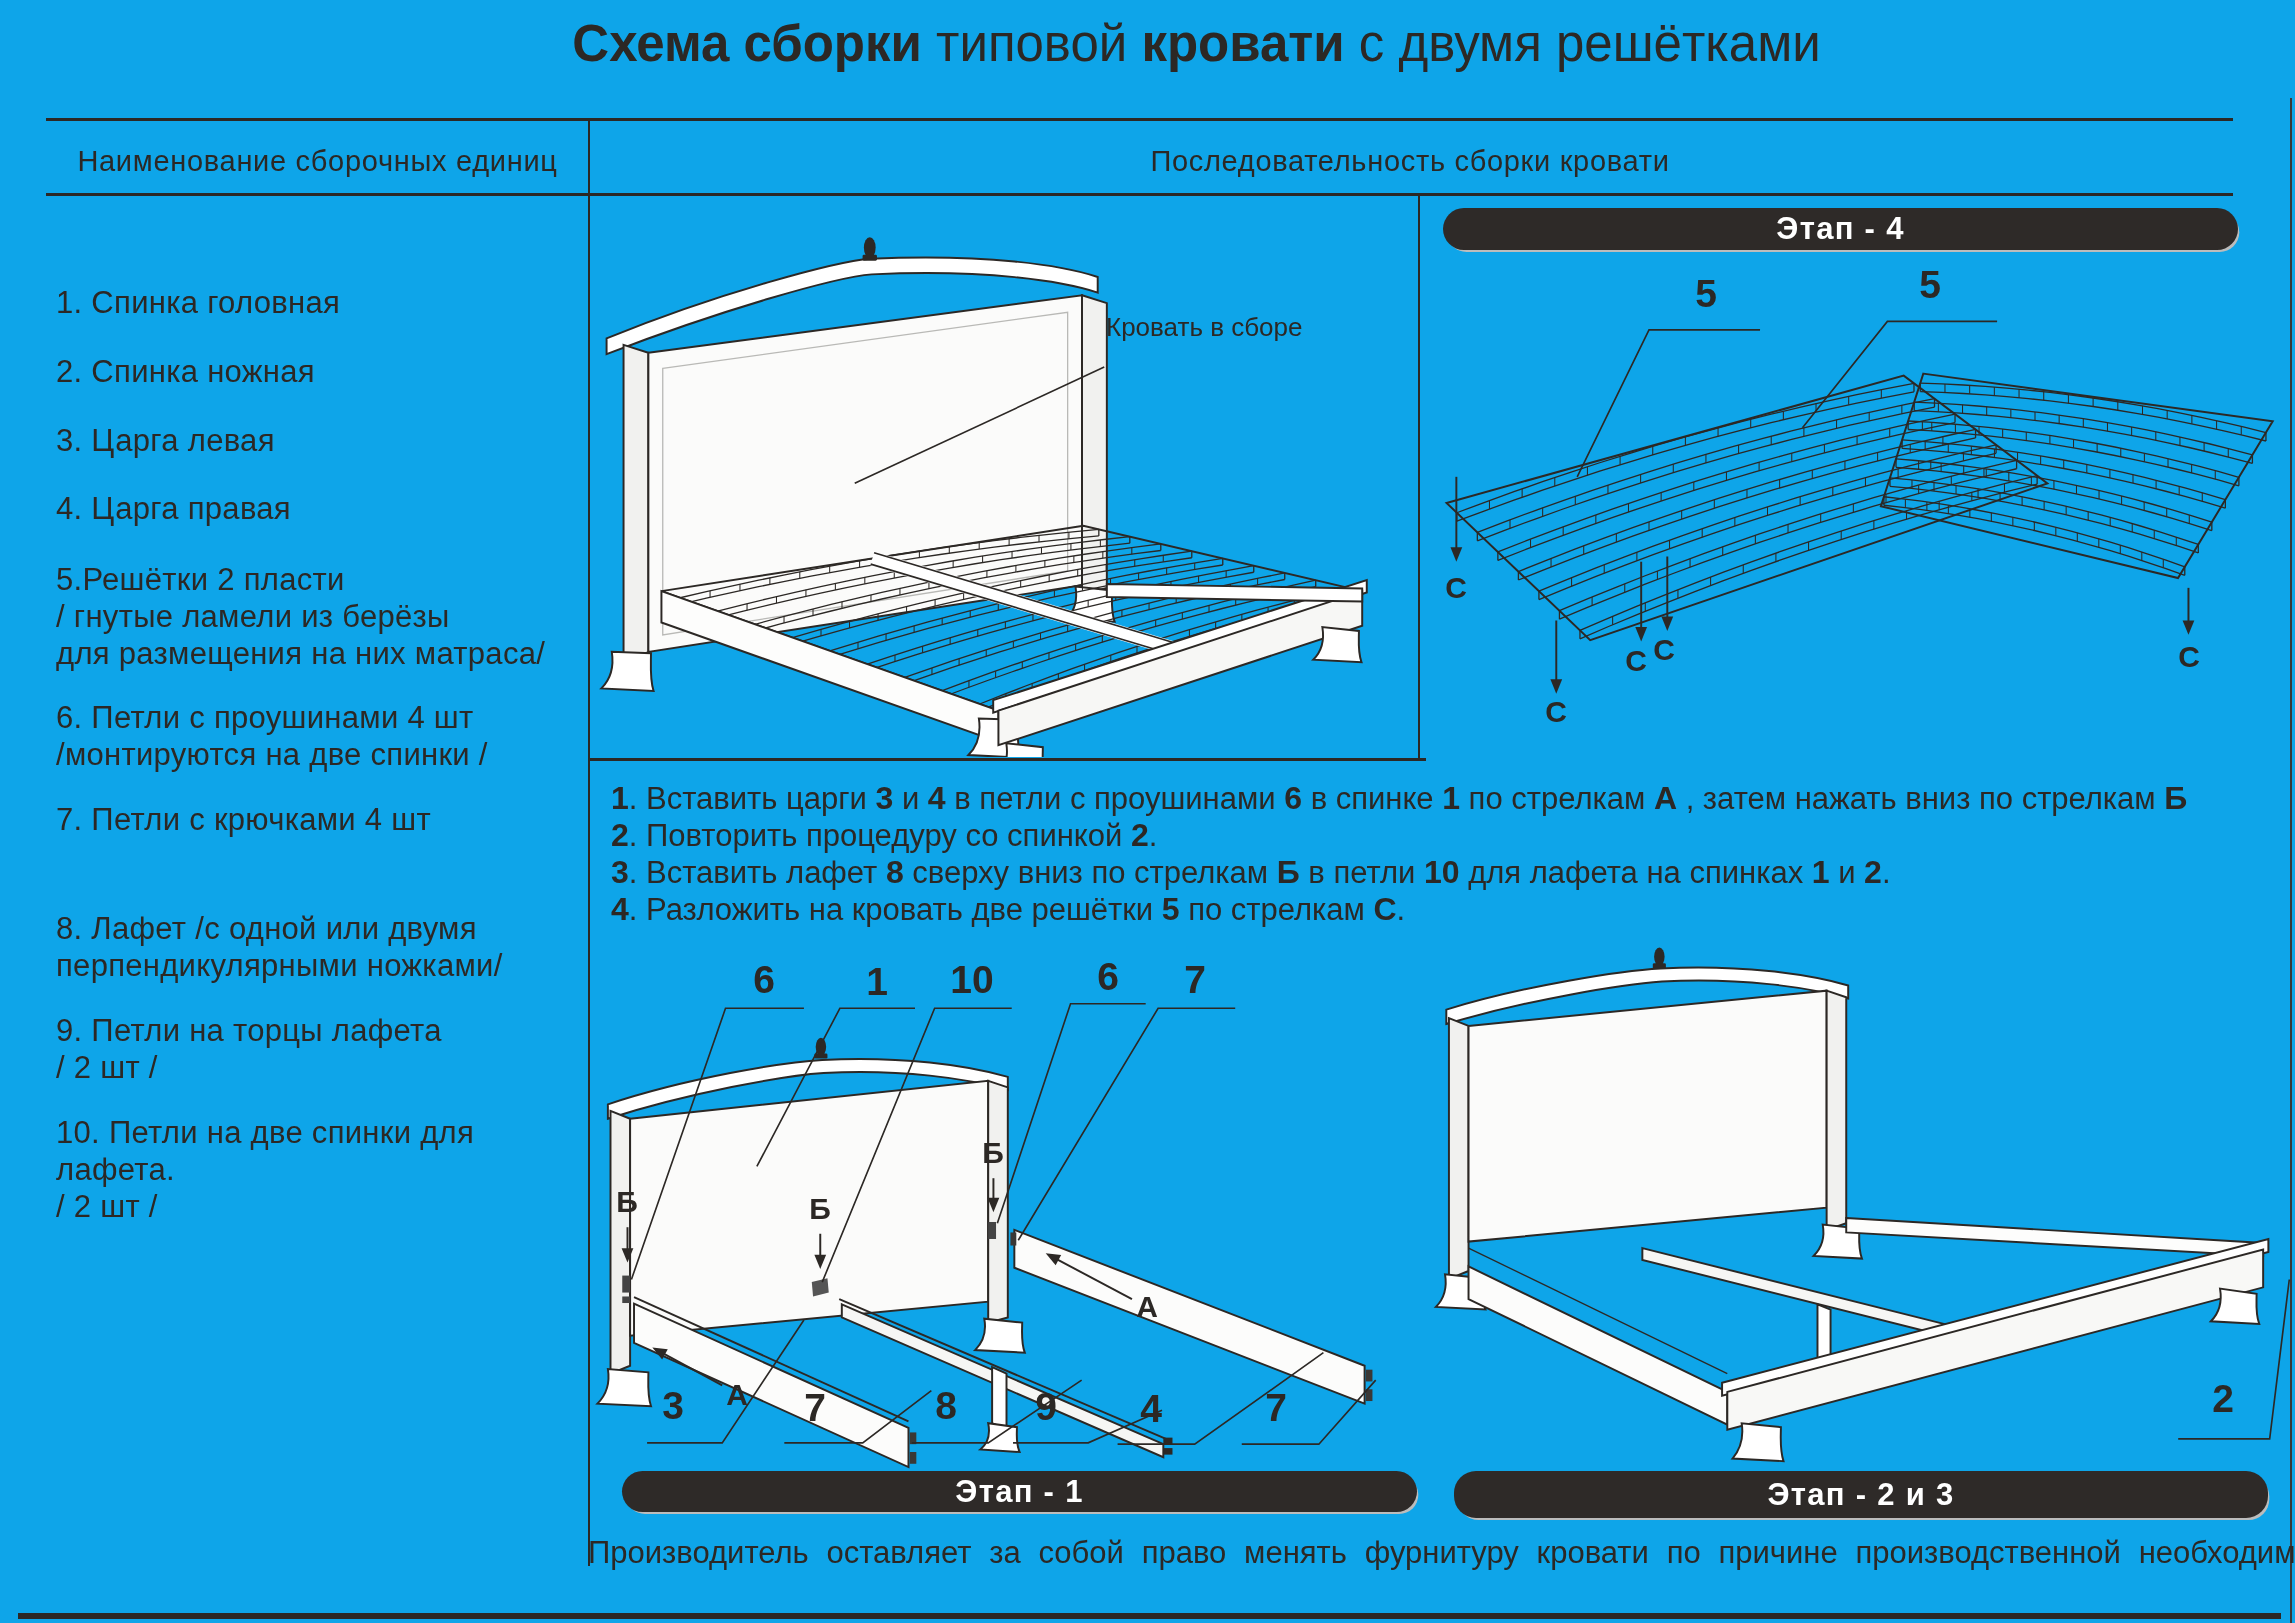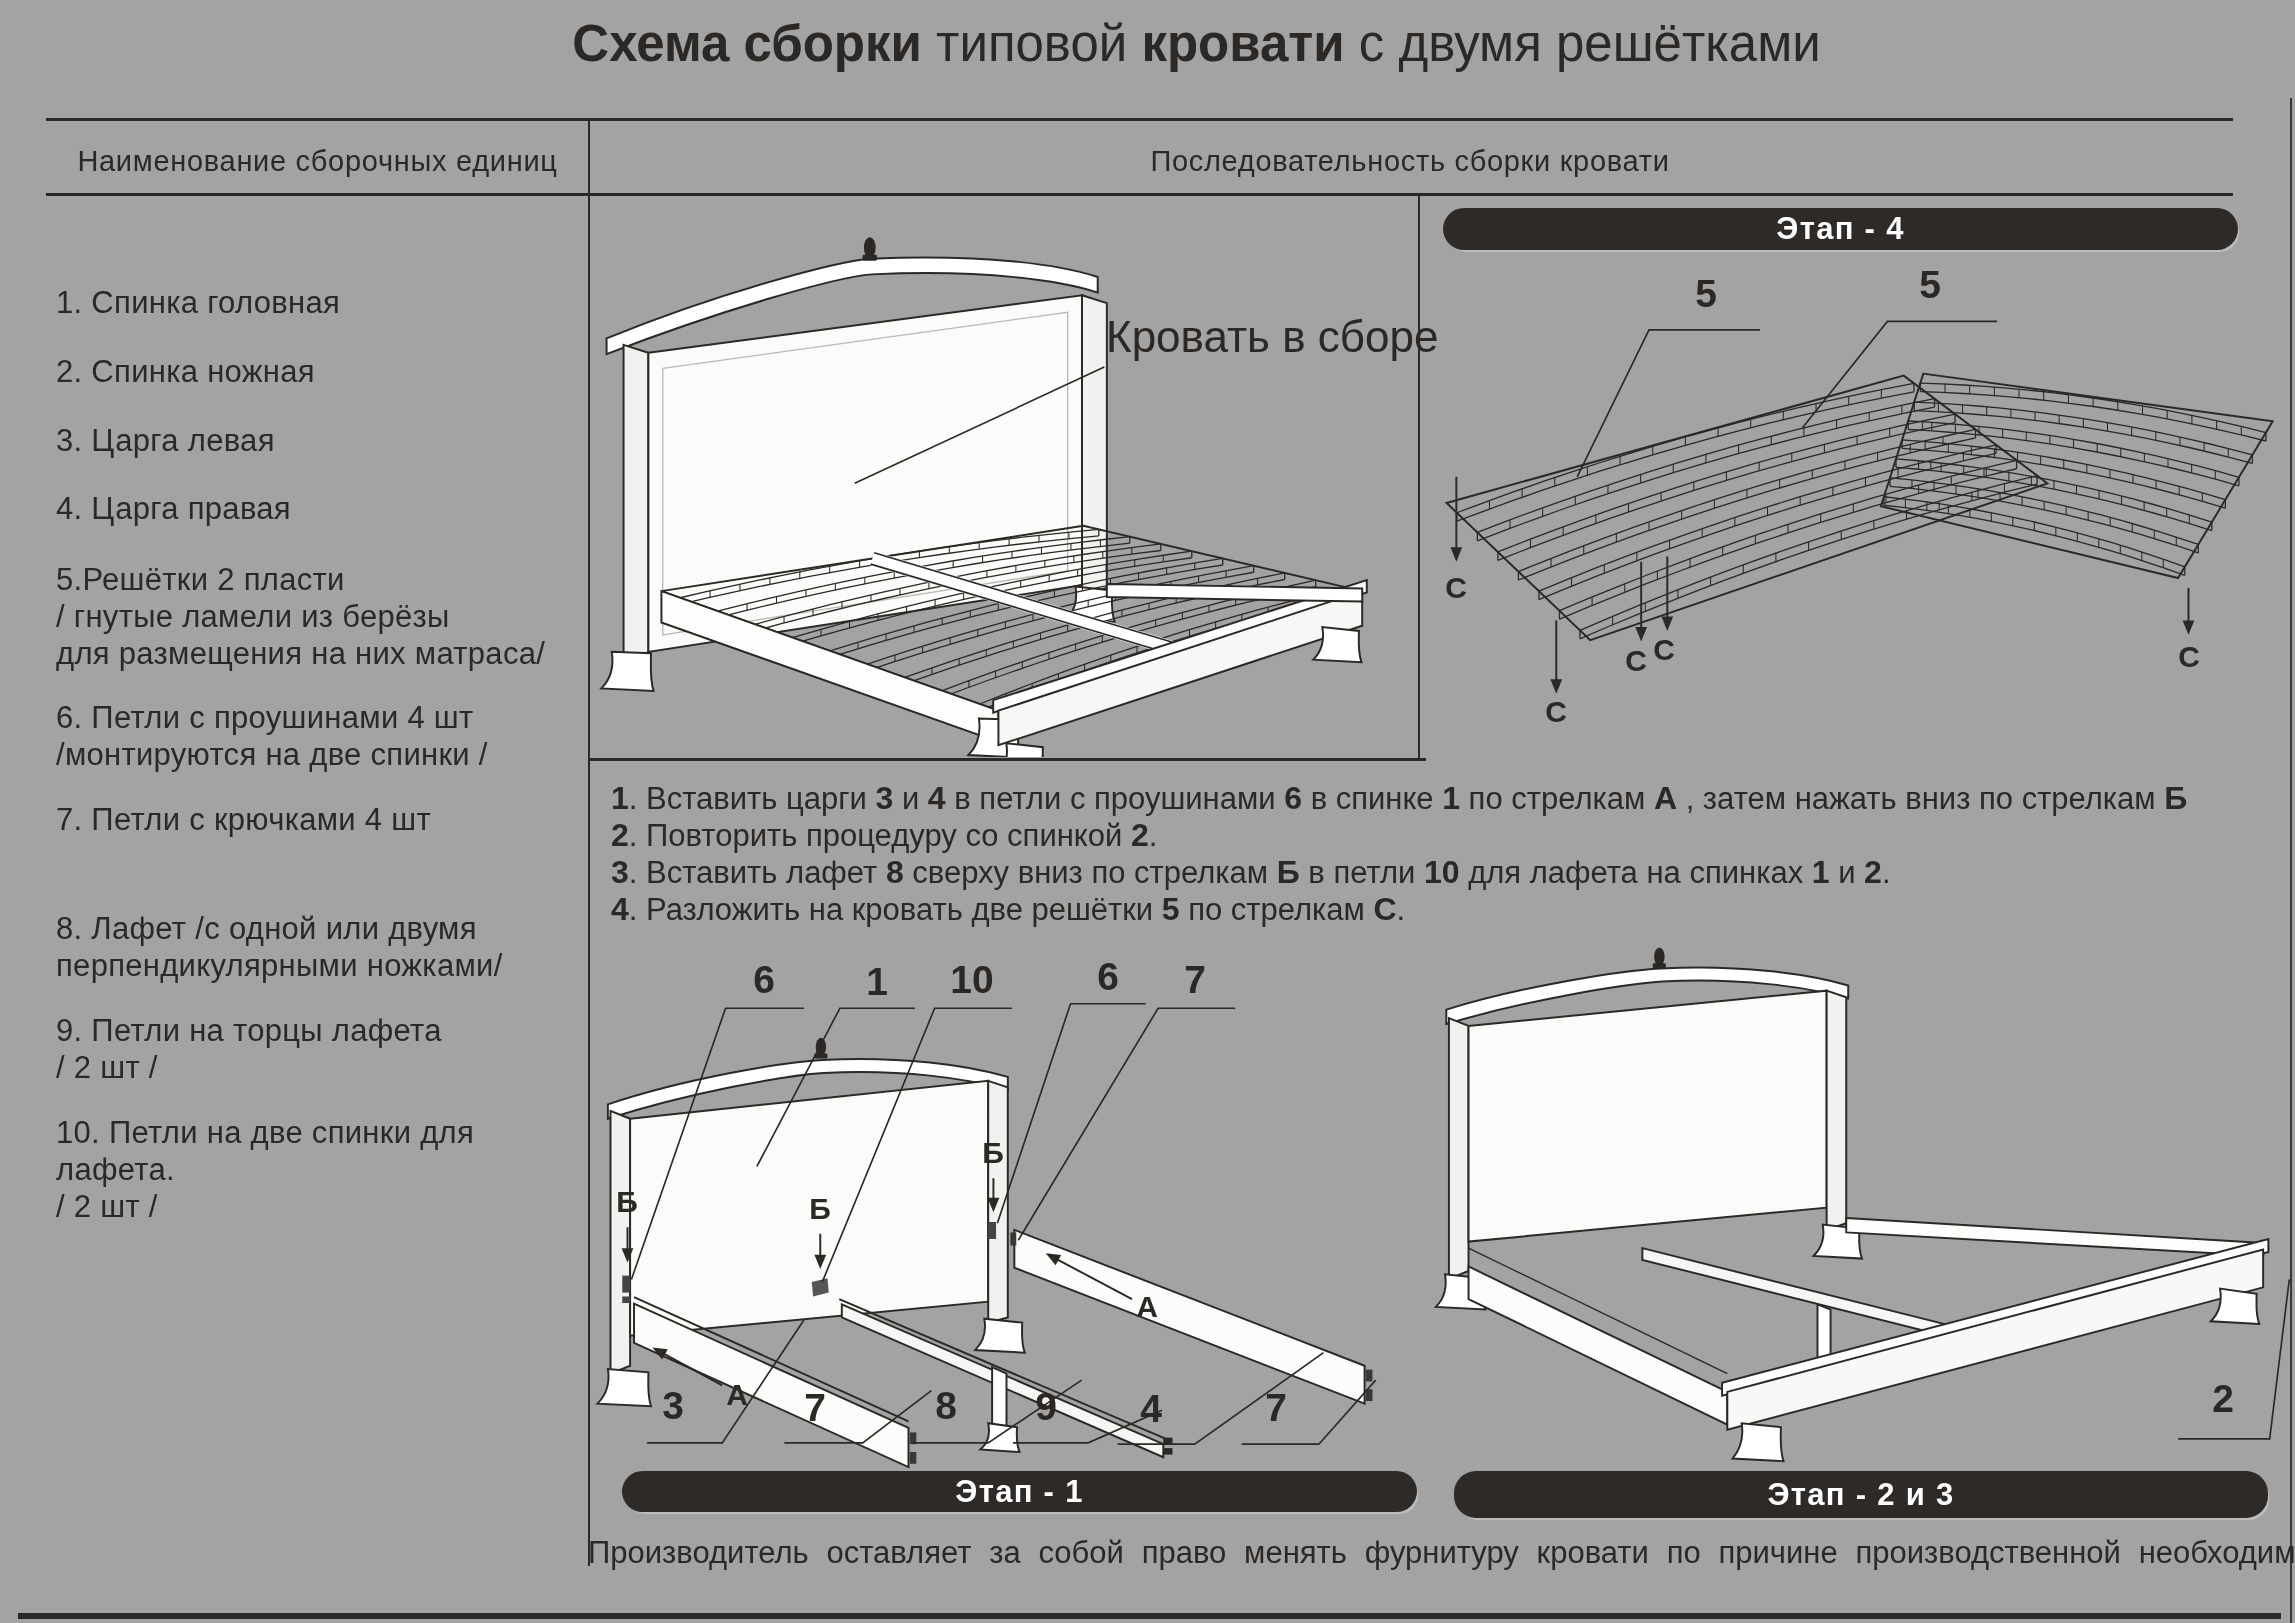--- a/index.html
+++ b/index.html
@@ -1,16 +1,16 @@
 <!DOCTYPE html>
 <html style="font-size:10.5px"><head>
 <meta charset="utf-8">
 <style>
   html,body{margin:0;padding:0;background:#ffffff;}
-  #canvas{position:relative;width:2295px;height:1624px;background:#a3a3a3;
+  #canvas{position:relative;width:2295px;height:1624px;background:#0ea5e9;
     font-family:"Liberation Sans",sans-serif;color:#2c2825;overflow:hidden;}
   .rule{position:absolute;background:#2c2825;}
   .title{position:absolute;top:14.4px;left:98px;width:2197px;text-align:center;
     font-size:51px;white-space:nowrap;letter-spacing:0;}
   .b{font-weight:bold;}
   .hdr{position:absolute;display:flex;align-items:center;justify-content:center;
     font-size:29px;letter-spacing:0.7px;}
   .parts{position:absolute;left:56px;top:0;width:531px;height:1212px;}
   .part-item{position:absolute;left:0;font-size:31px;line-height:37px;letter-spacing:0.3px;}
   .instr{position:absolute;left:611px;top:780px;width:1680px;}
@@ -18,21 +18,21 @@
   .instr .b{font-size:32px;}
   .bar{position:absolute;background:#2e2a28;border-radius:22px;color:#fff;
     display:flex;align-items:center;justify-content:center;font-size:31px;
     font-weight:bold;letter-spacing:1.3px;box-shadow:2.6px 3.3px 0 -1.3px #bcbcbc;}
   .fig{position:absolute;}
   .fig svg{position:absolute;left:0;top:0;}
   .co{position:absolute;transform:translate(-50%,-50%);font-weight:bold;color:#2c2825;
     white-space:nowrap;}
   .co-num{font-size:39px;}
   .co-letter{font-size:30px;}
-  .callout-text{position:absolute;font-size:44px;white-space:nowrap;}
+  .callout-text{position:absolute;font-size:26px;white-space:nowrap;}
   .footer{position:absolute;left:588px;top:1535px;width:1686px;text-align:center;
     font-size:31px;word-spacing:9.2px;white-space:nowrap;}
 </style>
 </head>
 <body>
 
 <div id="canvas">
 
   <div class="title"><span class="b">Схема сборки </span><span>типовой </span><span class="b">кровати</span><span> с двумя решётками</span></div>
 

